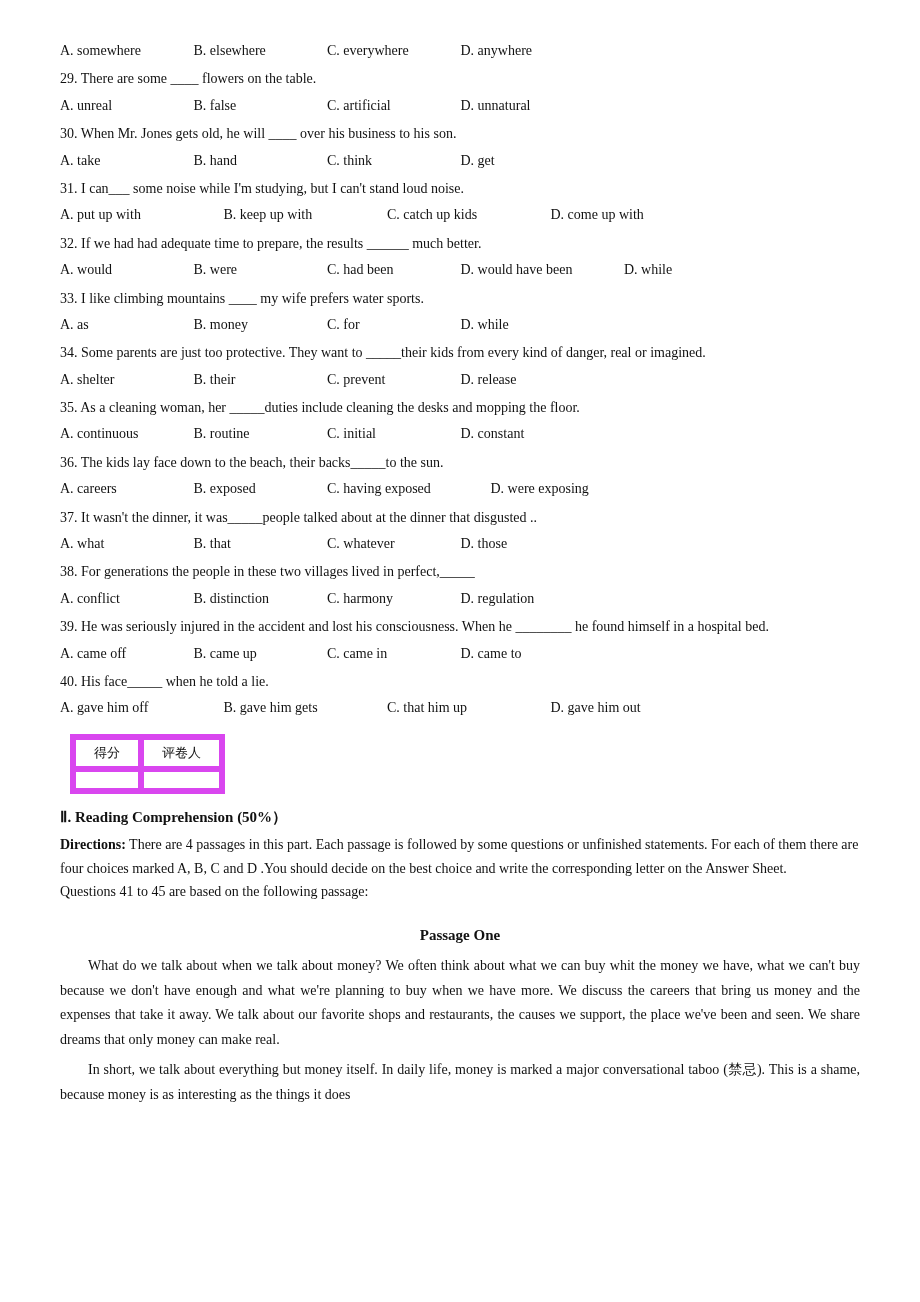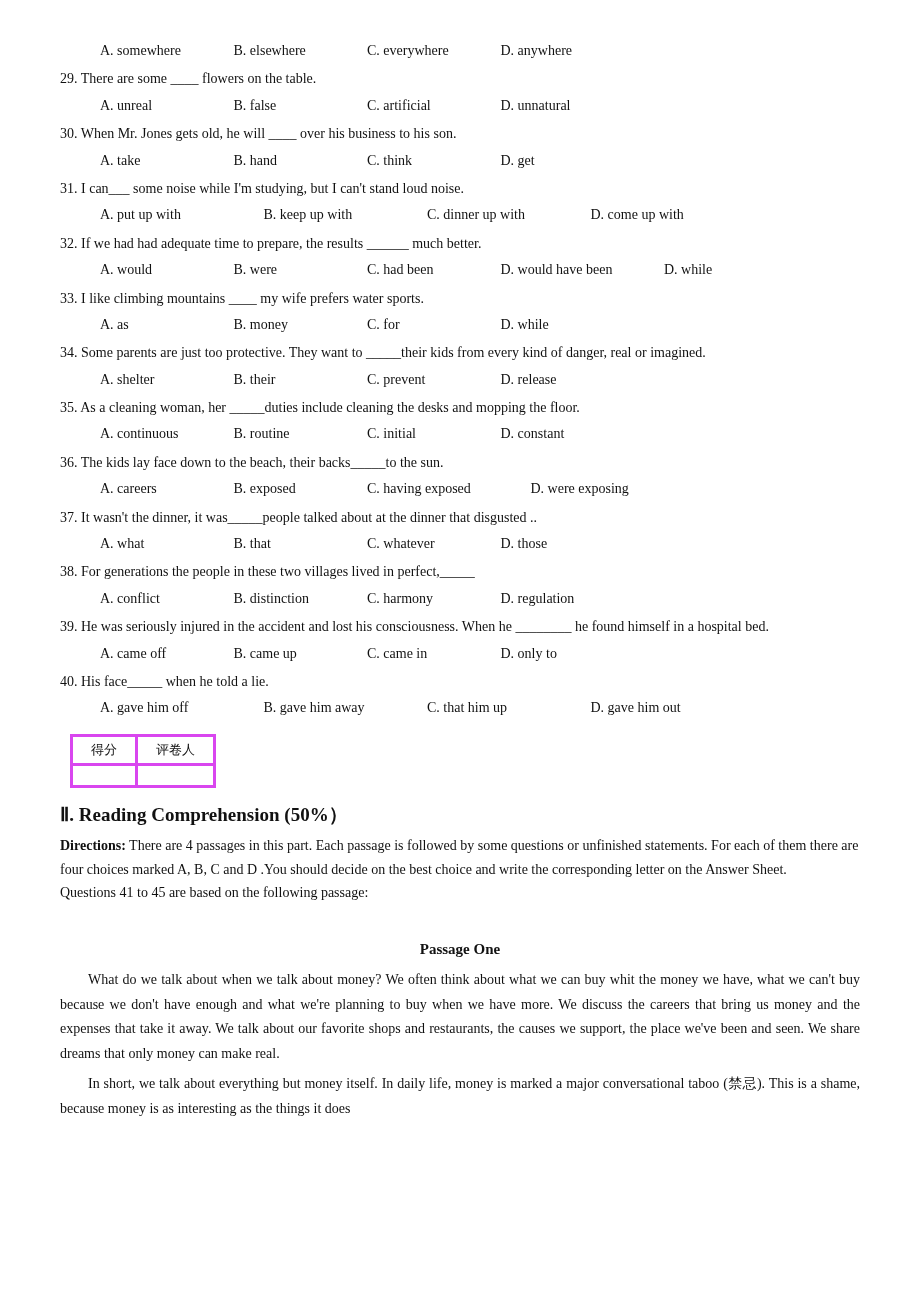--- a/index.html
+++ b/index.html
@@ -10,62 +10,61 @@
       color: #111;
       padding: 40px 60px;
       width: 920px;
       min-height: 1302px;
     }
     .question-block {
       margin-bottom: 4px;
       line-height: 1.6;
     }
     .options-line {
-      margin-left: 40px;
       margin-bottom: 6px;
       line-height: 1.6;
     }
     .option-item {
       display: inline-block;
       min-width: 130px;
     }
     .option-item-wide {
       display: inline-block;
       min-width: 160px;
     }
     .score-table {
       border-collapse: collapse;
       margin-top: 14px;
       margin-bottom: 14px;
       margin-left: 10px;
     }
     .score-table td {
-      border: 3px solid #d946ef;
+      border: 6px solid #d946ef;
       padding: 4px 18px;
       font-size: 13px;
     }
     .score-table tr:last-child td {
       height: 22px;
       padding: 4px 18px;
     }
     .section-header {
-      font-size: 19px;
+      font-size: 15px;
       font-weight: bold;
       margin-bottom: 6px;
       margin-top: 4px;
     }
     .directions {
       margin-bottom: 6px;
       line-height: 1.7;
     }
     .passage-title {
       text-align: center;
       font-size: 15px;
       font-weight: bold;
-      margin: 36px 0 10px 0;
+      margin: 23px 0 10px 0;
     }
     .passage-text {
       text-indent: 2em;
       line-height: 1.75;
       margin-bottom: 6px;
       text-align: justify;
     }
     .bold { font-weight: bold; }
   </style>
 </head>
@@ -91,21 +90,21 @@
   <span class="option-item">A. take</span>
   <span class="option-item">B. hand</span>
   <span class="option-item">C. think</span>
   <span class="option-item">D. get</span>
 </div>
 
 <div class="question-block">31. I can___ some noise while I'm studying, but I can't stand loud noise.</div>
 <div class="options-line">
   <span class="option-item-wide">A. put up with</span>
   <span class="option-item-wide">B. keep up with</span>
-  <span class="option-item-wide">C. dinner up with</span>
+  <span class="option-item-wide">C. catch up kids</span>
   <span class="option-item-wide">D. come up with</span>
 </div>
 
 <div class="question-block">32. If we had had adequate time to prepare, the results ______ much better.</div>
 <div class="options-line">
   <span class="option-item">A. would</span>
   <span class="option-item">B. were</span>
   <span class="option-item">C. had been</span>
   <span class="option-item-wide">D. would have been</span>
   <span class="option-item">D. while</span>
@@ -157,27 +156,27 @@
   <span class="option-item">B. distinction</span>
   <span class="option-item">C. harmony</span>
   <span class="option-item">D. regulation</span>
 </div>
 
 <div class="question-block">39. He was seriously injured in the accident and lost his consciousness. When he ________ he found himself in a hospital bed.</div>
 <div class="options-line">
   <span class="option-item">A. came off</span>
   <span class="option-item">B. came up</span>
   <span class="option-item">C. came in</span>
-  <span class="option-item">D. only to</span>
+  <span class="option-item">D. came to</span>
 </div>
 
 <div class="question-block">40. His face_____ when he told a lie.</div>
 <div class="options-line">
   <span class="option-item-wide">A. gave him off</span>
-  <span class="option-item-wide">B. gave him away</span>
+  <span class="option-item-wide">B. gave him gets</span>
   <span class="option-item-wide">C. that him up</span>
   <span class="option-item-wide">D. gave him out</span>
 </div>
 
 <table class="score-table">
   <tbody>
       <tr>
     <td>得分</td>
     <td>评卷人</td>
   </tr>

